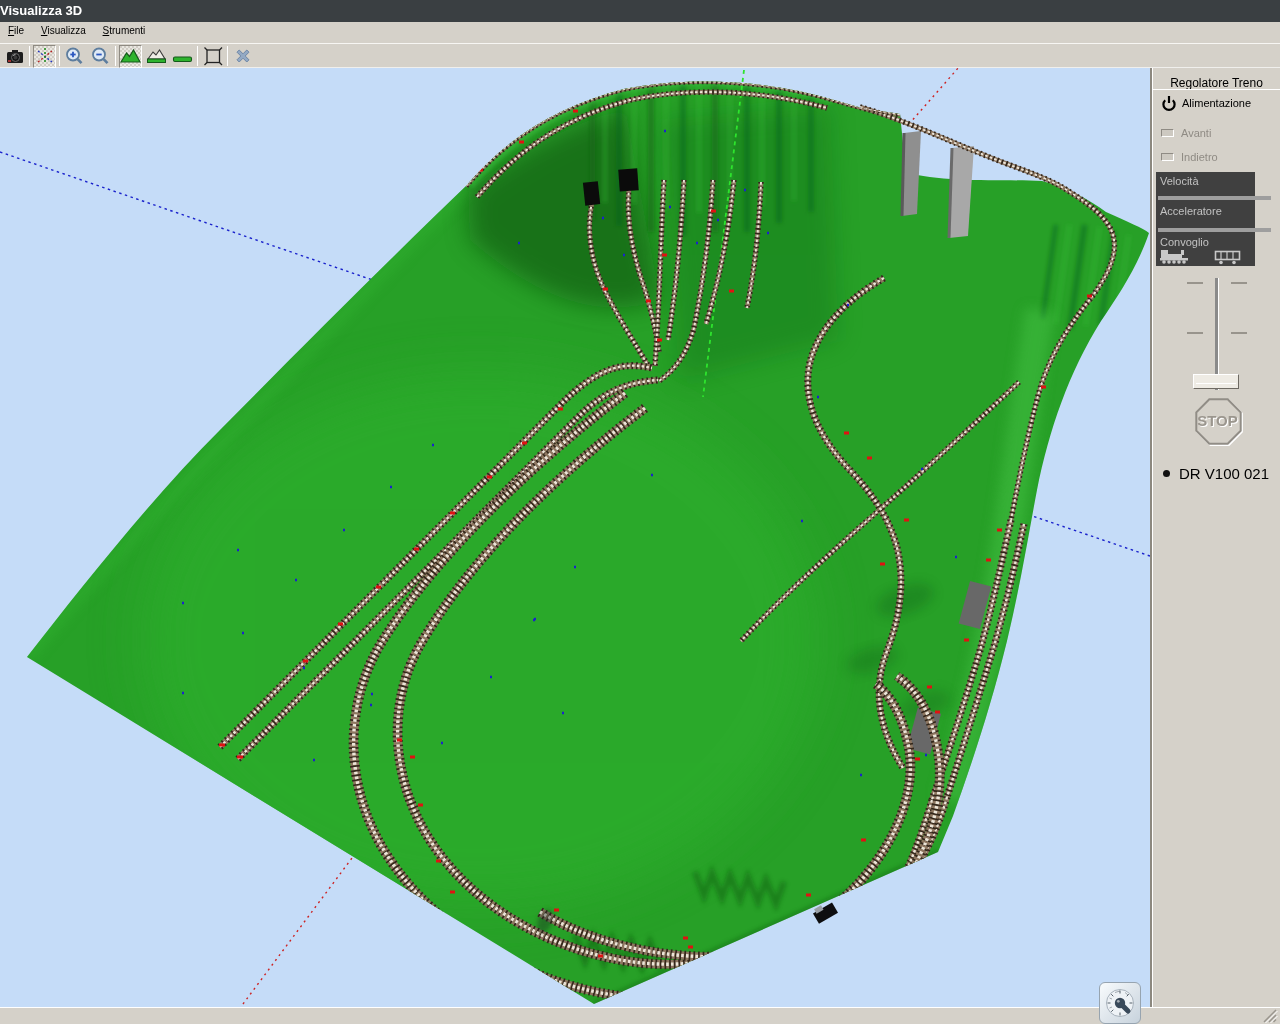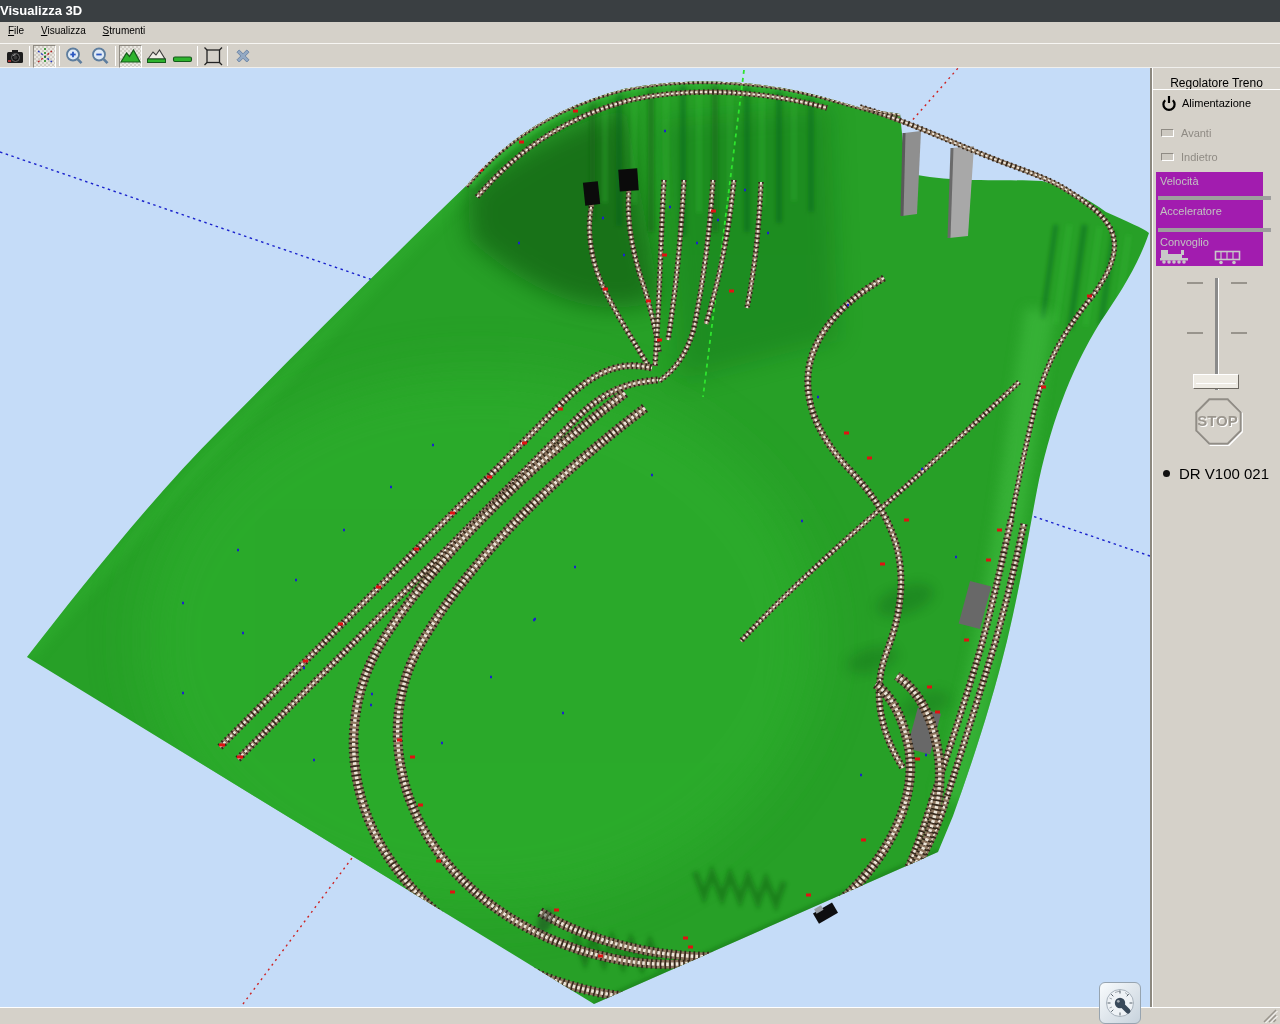--- a/index.html
+++ b/index.html
@@ -24,21 +24,21 @@
   .viewport{position:absolute;left:0;top:68px;width:1150px;height:939px;background:#c5dcf8;}
   
   .vsep-d{position:absolute;left:1150px;top:68px;width:2px;height:939px;background:#8c887f;}
   .vsep-w{position:absolute;left:1152px;top:68px;width:1px;height:939px;background:#ffffff;}
   .panel{position:absolute;left:1153px;top:68px;width:127px;height:939px;background:#d5d1c9;font-size:11px;color:#000;}
   .panel-title{position:absolute;left:0;top:8px;width:100%;text-align:center;font-size:12px;}
   .panel-hr{position:absolute;left:0;top:21px;width:100%;height:1px;background:#9a968e;border-bottom:1px solid #fff;}
   .row-power{position:absolute;left:8px;top:26px;height:18px;display:flex;align-items:center;gap:5px;}
   .row-dis{position:absolute;left:8px;height:14px;display:flex;align-items:center;gap:7px;color:#8f8b84;}
   .led{width:13px;height:8px;background:#cdc9c1;border:1px solid;border-color:#8f8b84 #ffffff #ffffff #8f8b84;}
-  .blackbox{position:absolute;left:3px;top:104px;width:107px;height:94px;background:#a21caf;color:#c2c2c2;}
+  .blackbox{position:absolute;left:3px;top:104px;width:99px;height:94px;background:#404040;color:#c2c2c2;}
   .bb-label{position:absolute;left:4px;font-size:11px;}
   .bb-bar{position:absolute;left:2px;width:113px;height:4px;background:#9e9e9e;}
   .slider-track{position:absolute;left:62px;top:210px;width:4px;height:112px;background:#8a8a8a;
     border-right:1px solid #fff;}
   .tickL{position:absolute;left:34px;width:16px;height:2px;background:#98948c;}
   .tickR{position:absolute;left:78px;width:16px;height:2px;background:#98948c;}
   .slider-handle{position:absolute;left:40px;top:306px;width:46px;height:15px;background:#eeebe4;
     border:1px solid;border-color:#ffffff #6e6a63 #6e6a63 #ffffff;}
   .slider-handle .groove{position:absolute;left:2px;right:2px;bottom:4px;height:1px;background:#a09c94;border-bottom:1px solid #fff;}
   .stop-wrap{position:absolute;left:38px;top:326px;width:52px;height:52px;}

